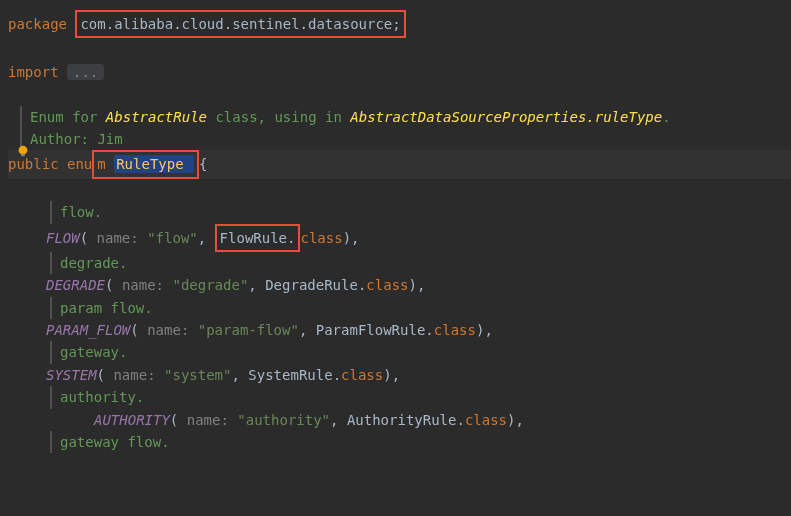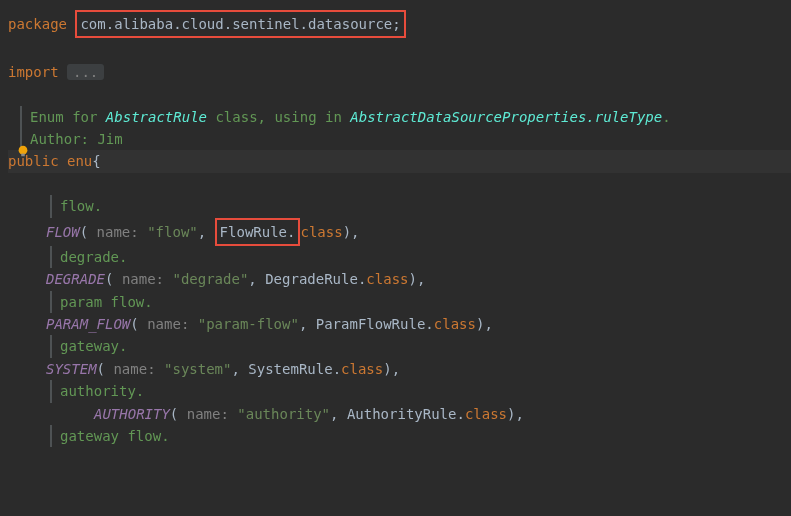--- a/index.html
+++ b/index.html
@@ -14,21 +14,21 @@
     overflow: hidden;
     padding: 10px 0 0 8px;
   }
   .line { white-space: pre; min-height: 22px; display: flex; align-items: center; }
   .kw { color: #cc7832; }
   .pkg { color: #a9b7c6; }
   .str { color: #6a8759; }
   .param { color: #808080; }
   .punct { color: #a9b7c6; }
   .comment { color: #629755; }
-  .commentlink { color: #5eead4; font-style: italic; }
+  .commentlink { color: #fde047; font-style: italic; }
   .classkw { color: #cc7832; }
   .italic { font-style: italic; }
   .redbox { border: 2px solid #e74c3c; padding: 1px 3px; }
   .enumname { background: #214283; color: #ffc66d; padding: 1px 2px; }
   .fold { display: inline-flex; align-items: center; justify-content: center; background: #3c3f41; color: #808080; padding: 0 6px; border-radius: 3px; height: 16px; }
   .doc-bar { border-left: 2px solid #4e5254; padding-left: 8px; margin-left: 12px; }
   .indent1 { padding-left: 38px; }
   .indent-doc { margin-left: 42px; border-left: 2px solid #4e5254; padding-left: 8px; }
   .bulb { position: absolute; left: 16px; top: 142px; width: 14px; height: 14px; }
   .bulb svg { width: 14px; height: 14px; }
@@ -58,21 +58,21 @@
 </div>
 
 <div class="bulb">
   <svg viewBox="0 0 16 16">
       <circle cx="8" cy="7" r="5" fill="#f0a30a"></circle>
       <rect x="6" y="11" width="4" height="3" fill="#888"></rect>
     </svg>
 </div>
 
 <div class="line hl-line">
-  <span class="kw">public </span><span class="kw">enu</span><span class="punct">{</span>
+  <span class="kw">public </span><span class="kw">enu</span><span class="redbox"><span class="kw">m </span><span class="enumname">RuleType </span></span><span class="punct">{</span>
 </div>
 
 <div class="line">&nbsp;</div>
 
 <div id="enum-body">
     <div class="line indent-doc"><span class="comment">flow.</span></div>
     <div class="line indent1"><span class="italic" style="color: rgb(152, 118, 170);">FLOW</span><span class="punct">(</span><span class="param"> name: </span><span class="str">"flow"</span><span class="punct">, </span><span class="redbox"><span>FlowRule</span><span class="punct">.</span></span><span class="classkw">class</span><span class="punct">)</span><span class="punct">,</span></div>
     <div class="line indent-doc"><span class="comment">degrade.</span></div>
     <div class="line indent1"><span class="italic" style="color: rgb(152, 118, 170);">DEGRADE</span><span class="punct">(</span><span class="param"> name: </span><span class="str">"degrade"</span><span class="punct">, </span><span>DegradeRule</span><span class="punct">.</span><span class="classkw">class</span><span class="punct">)</span><span class="punct">,</span></div>
     <div class="line indent-doc"><span class="comment">param flow.</span></div>

